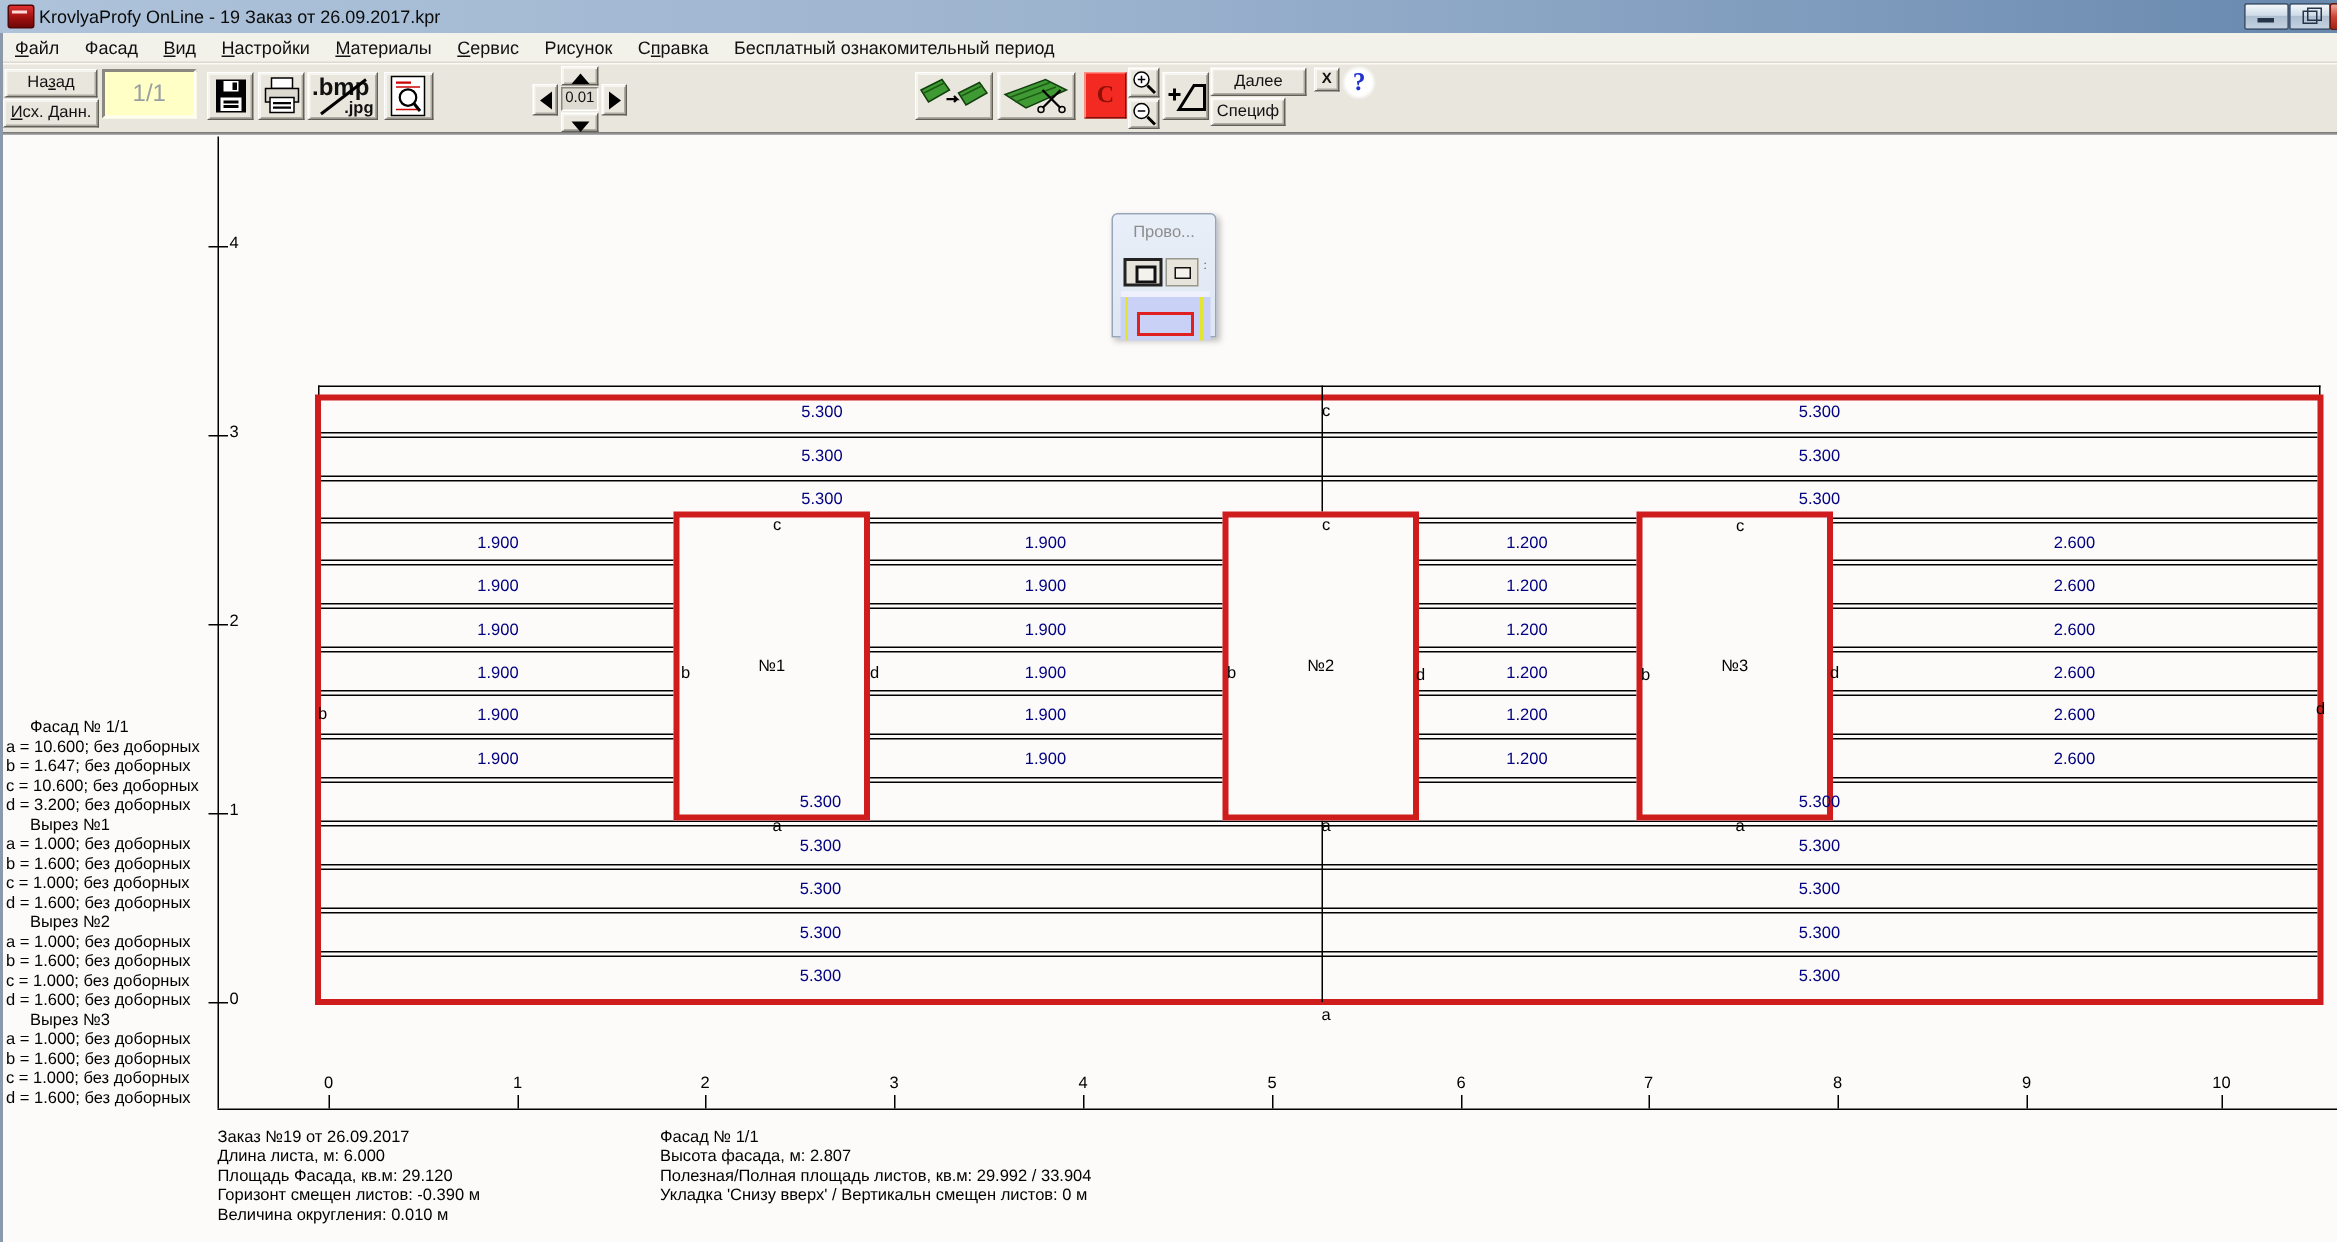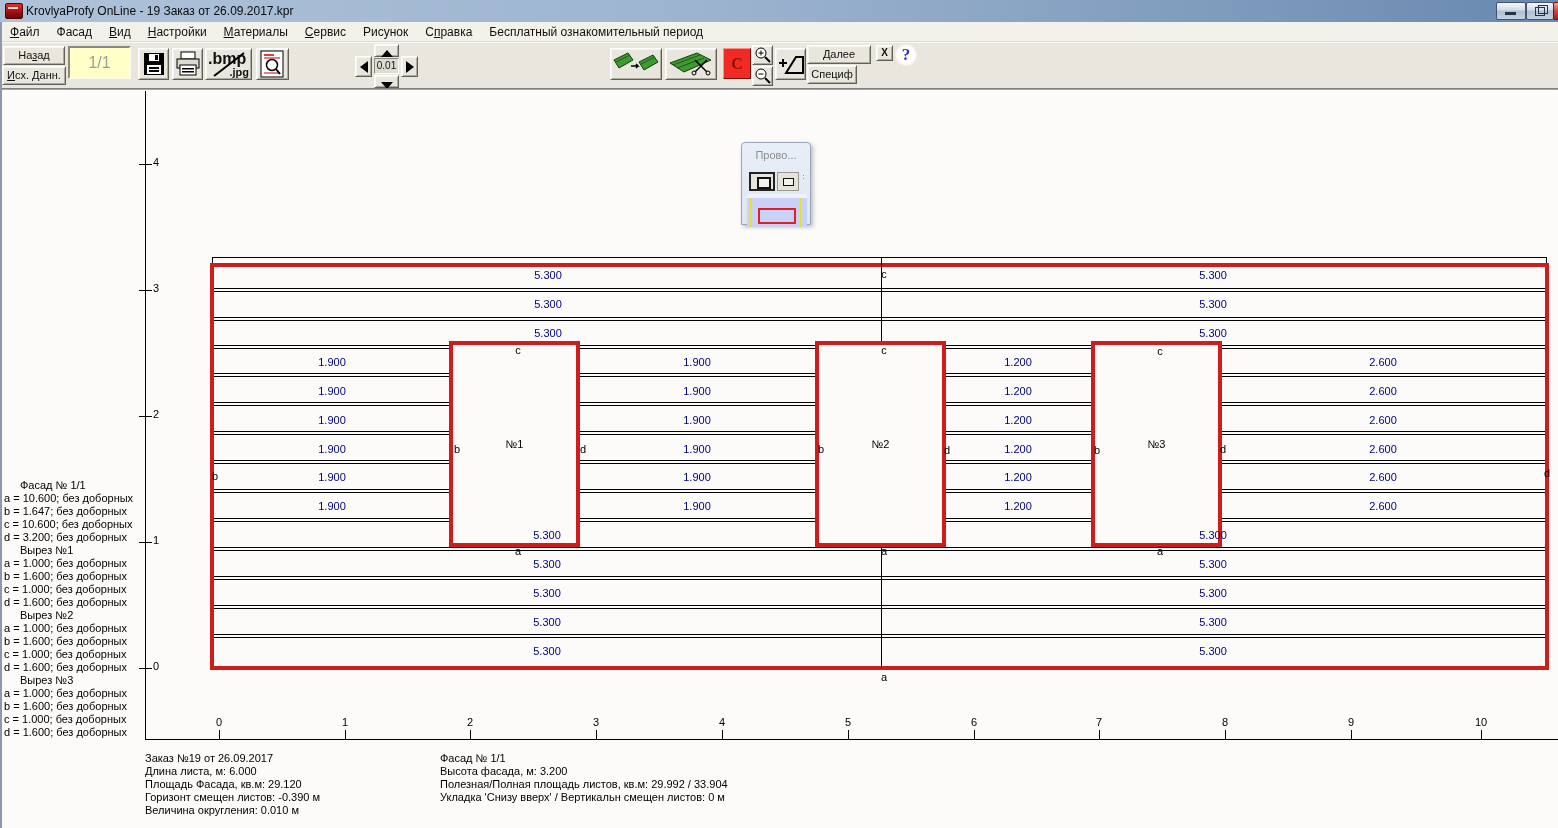--- a/index.html
+++ b/index.html
@@ -375,21 +375,21 @@
 
   <div id="status-left" class="abs status-col">
       <div class="st-line">Заказ №19 от 26.09.2017</div>
       <div class="st-line">Длина листа, м: 6.000</div>
       <div class="st-line">Площадь Фасада, кв.м:  29.120</div>
       <div class="st-line">Горизонт смещен листов: -0.390 м</div>
       <div class="st-line">Величина округления: 0.010 м</div>
     </div>
   <div id="status-right" class="abs status-col">
       <div class="st-line">Фасад № 1/1</div>
-      <div class="st-line">Высота фасада, м: 3.200</div>
+      <div class="st-line">Высота фасада, м: 2.807</div>
       <div class="st-line">Полезная/Полная площадь листов, кв.м:  29.992 / 33.904</div>
       <div class="st-line">Укладка 'Снизу вверх' / Вертикальн смещен листов: 0 м</div>
     </div>
 
   <div id="palette" class="abs">
     <div id="palette-title" class="abs">Прово...</div>
     <div id="pal-btn1" class="abs pal-btn">
         <div class="pal-ico1"></div>
       </div>
     <div id="pal-btn2" class="abs pal-btn">

